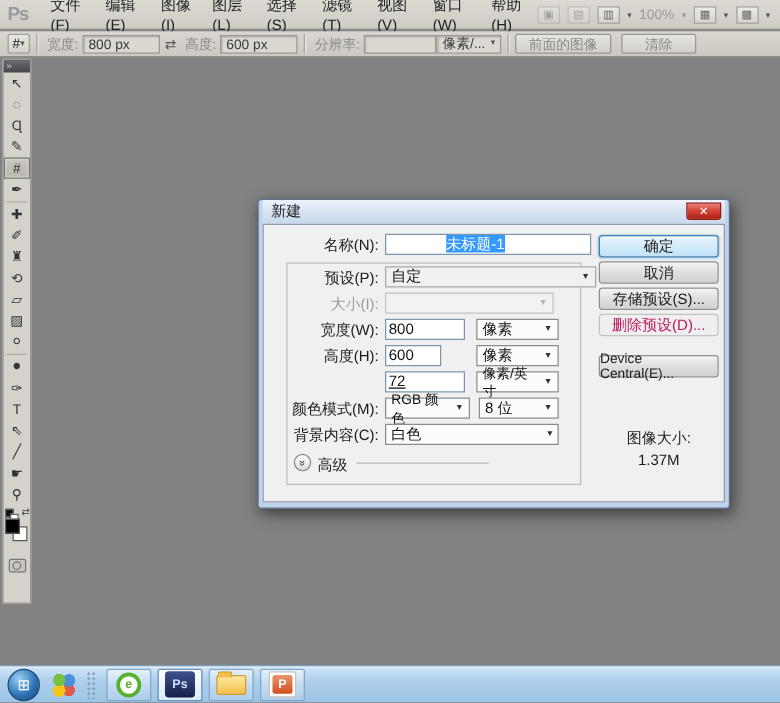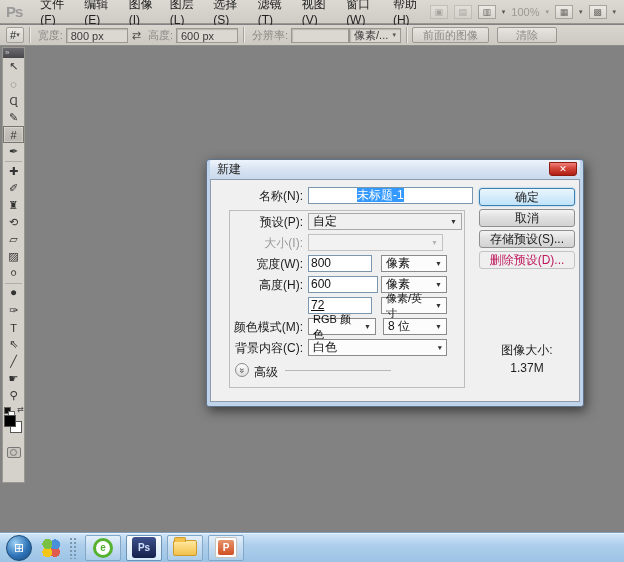--- a/index.html
+++ b/index.html
@@ -248,40 +248,40 @@
     <span class="dlg-close">✕</span>
   </div>
   <div class="dlg-content">
 
     <span class="dlg-label" style="left:0; top:8px;">名称(N):</span>
     <span class="txt" style="left:97px; top:7px; width:165px;padding-left:48px;"><span class="sel">未标题-1</span></span>
 
     <div class="groupbox" style="left:18px; top:30px; width:236px; height:178px;"></div>
 
     <span class="dlg-label" style="left:0; top:34px;">预设(P):</span>
-    <span class="combo" style="left:97px; top:33px; width:154px; background:#f0f0f0; border-color:#a8a8a8;">
+    <span class="combo" style="left:97px; top:33px; width:169px; background:#f0f0f0; border-color:#a8a8a8;">
       <span>自定</span>
         <span class="arr">▼</span>
     </span>
 
     <span class="dlg-label disabled" style="left:0; top:55px;">大小(I):</span>
     <span class="combo disabled" style="left:97px; top:54px; width:135px;">
       <span></span>
         <span class="arr">▼</span>
     </span>
 
     <span class="dlg-label" style="left:0; top:76px;padding-left:19px;">宽度(W):</span>
     <span class="txt" style="left:97px; top:75px; width:64px;">800</span>
     <span class="combo" style="left:170px; top:75px; width:66px;">
       <span>像素</span>
         <span class="arr">▼</span>
     </span>
 
     <span class="dlg-label" style="left:0; top:97px;">高度(H):</span>
-    <span class="txt" style="left:97px; top:96px; width:70px;">600</span>
+    <span class="txt" style="left:97px; top:96px; width:45px;">600</span>
     <span class="combo" style="left:170px; top:96px; width:66px;">
       <span>像素</span>
         <span class="arr">▼</span>
     </span>
 
     <span class="txt" style="left:97px; top:117px; width:64px;text-decoration:underline;">72</span>
     <span class="combo" style="left:170px; top:117px; width:66px; font-size:11px;">
       <span>像素/英寸</span>
         <span class="arr">▼</span>
     </span>
@@ -305,20 +305,21 @@
     <span class="adv-chevron" style="left:24px; top:183px;">
         <span>»</span>
       </span>
     <span style="position:absolute; left:43px; top:184px; font-size:12px;">高级</span>
     <span class="adv-line" style="left:74px; top:190px; width:106px;"></span>
 
     <span class="dlg-btn default" style="left:268px; top:8px;">确定</span>
     <span class="dlg-btn" style="left:268px; top:50px;">存储预设(S)...</span>
     <span class="dlg-btn" style="left:268px; top:29px;">取消</span>
     <span class="dlg-btn disabled" style="left:268px; top:71px;">删除预设(D)...</span>
+    <span class="dlg-btn" style="left:268px; top:104px; font-size:11px;">Device Central(E)...</span>
 
     <span class="img-size-label" style="left:268px; top:162px;">图像大小:</span>
     <span class="img-size-value" style="left:268px; top:181px;">1.37M</span>
   </div>
 </div>
 
 <div class="taskbar">
   <span class="start-orb">
       <span>⊞</span>
     </span>

